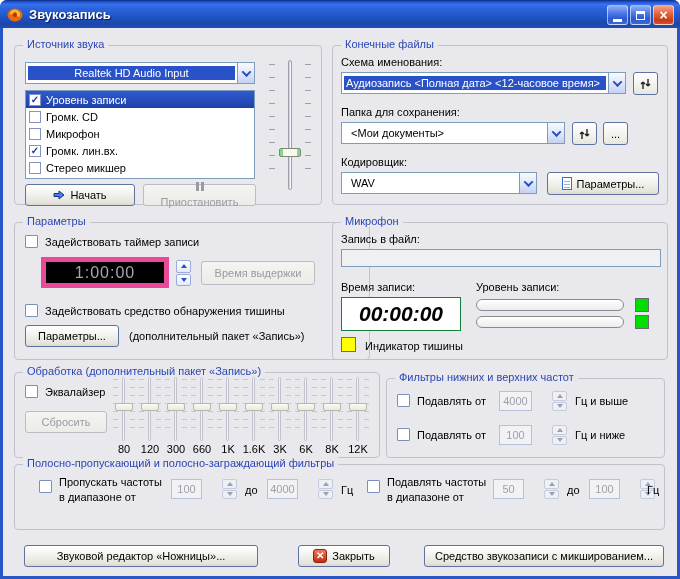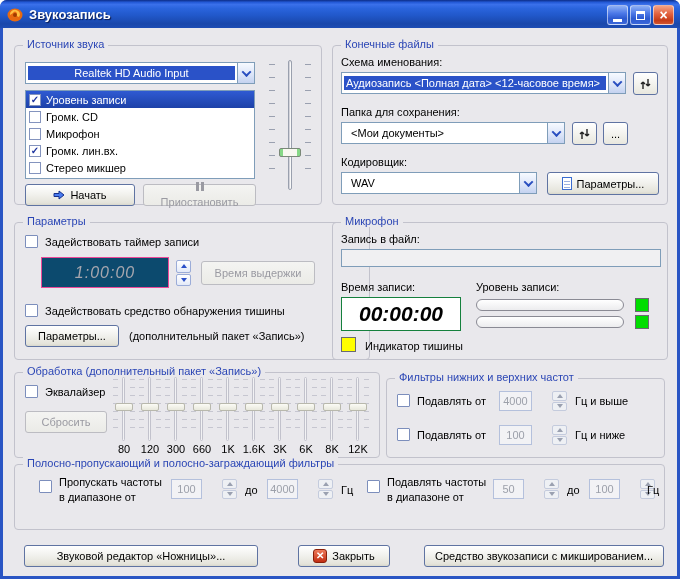--- a/index.html
+++ b/index.html
@@ -81,23 +81,23 @@
   .spincol { width:15px; display:flex; flex-direction:column; margin-left:1px; }
   .spbtn { flex:1; border:1px solid #9bacd8; background:linear-gradient(180deg,#fff,#e4eaf8);
            display:flex; align-items:center; justify-content:center; border-radius:2px; margin-bottom:1px; }
   .spbtn:last-child { margin-bottom:0; }
   .tri-up { width:0; height:0; border-left:3px solid transparent; border-right:3px solid transparent; border-bottom:4px solid #2b50c8; }
   .tri-dn { width:0; height:0; border-left:3px solid transparent; border-right:3px solid transparent; border-top:4px solid #2b50c8; }
   .numfld.dis .tri-up { border-bottom-color:#9aa0b0; }
   .numfld.dis .tri-dn { border-top-color:#9aa0b0; }
   .numfld.dis .spbtn { background:#eef0f4; border-color:#c4cbdd; }
 
-  .timerbox { position:absolute; border:1px solid #ec4899; background:#0c4a6e;
+  .timerbox { position:absolute; border:5px solid #ec4899; background:#000000;
               display:flex; align-items:center; justify-content:center;
-              font-style:italic; color:#a6a6ae; font-size:16px; letter-spacing:1px; }
+              color:#a6a6ae; font-size:16px; letter-spacing:1px; }
   .timedisp { position:absolute; border:1px solid #15803d; background:#fff;
               display:flex; align-items:center; justify-content:center;
               font-weight:bold; font-style:italic; font-size:21px; color:#000; }
 
   .meter { position:absolute; height:12px; border:1px solid #8a8a94; border-radius:6px;
            background:linear-gradient(180deg,#ffffff,#ececee); }
   .ind { position:absolute; border:1px solid #6a6a72; }
   .ind.green { background:#00dd00; }
   .ind.yellow { background:#ffff00; }
 

